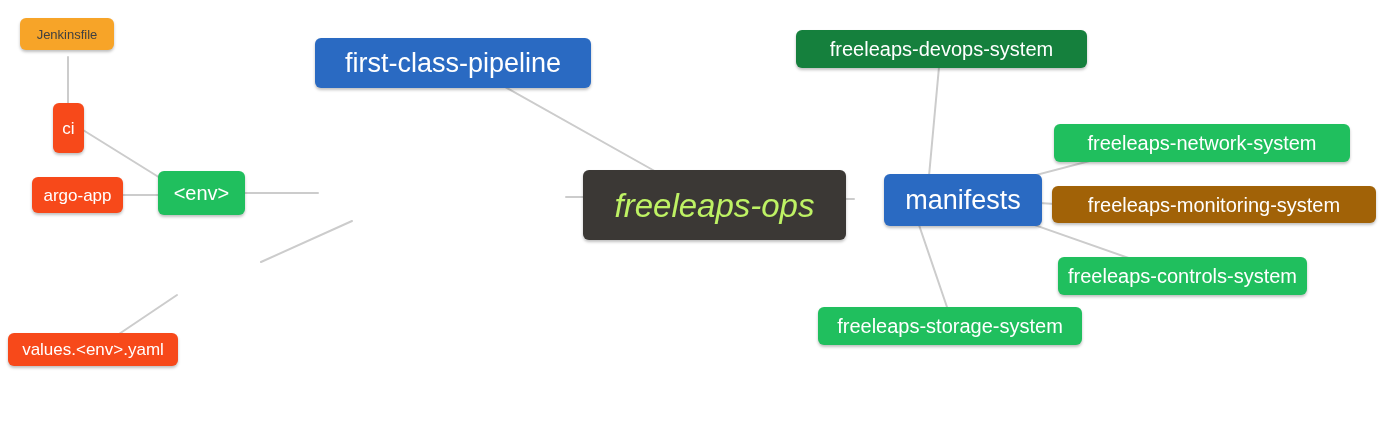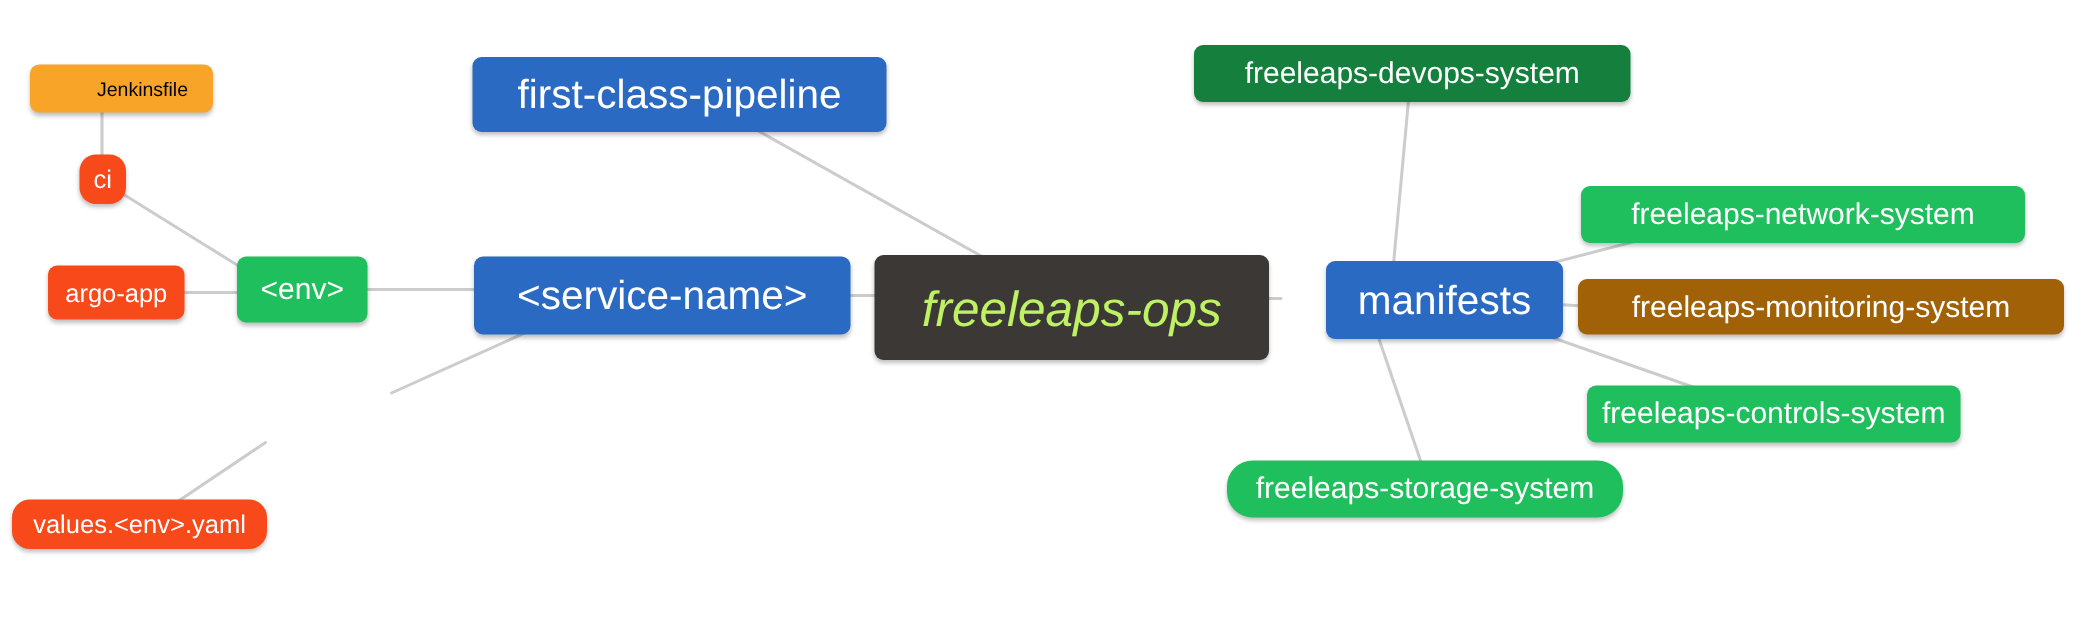--- a/index.html
+++ b/index.html
@@ -50,55 +50,52 @@
       <line x1="505" y1="87" x2="660" y2="174" stroke="#cccccc" stroke-width="2" stroke-linecap="round"></line>
       <line x1="566" y1="197" x2="586" y2="197" stroke="#cccccc" stroke-width="2" stroke-linecap="round"></line>
       <line x1="844" y1="199" x2="854" y2="199" stroke="#cccccc" stroke-width="2" stroke-linecap="round"></line>
       <line x1="939" y1="67" x2="929" y2="176" stroke="#cccccc" stroke-width="2" stroke-linecap="round"></line>
       <line x1="1009" y1="182" x2="1128" y2="151" stroke="#cccccc" stroke-width="2" stroke-linecap="round"></line>
       <line x1="1009" y1="201" x2="1055" y2="204" stroke="#cccccc" stroke-width="2" stroke-linecap="round"></line>
       <line x1="1009" y1="216" x2="1140" y2="262" stroke="#cccccc" stroke-width="2" stroke-linecap="round"></line>
       <line x1="919" y1="225" x2="948" y2="310" stroke="#cccccc" stroke-width="2" stroke-linecap="round"></line>
     </svg>
 
-<div class="node" style="left: 20px; top: 43px; width: 94px; height: 32px; font-size: 13px; background: rgb(247, 164, 40); color: #000000; padding-left: 28px;">
+<div class="node" style="left: 20px; top: 18px; width: 94px; height: 32px; font-size: 13px; background: rgb(247, 164, 40); color: #404040;">
       <span>Jenkinsfile</span>
     </div>
-    <div class="node" style="left: 53px; top: 103px; width: 31px; height: 33px; font-size: 17px; background: rgb(247, 73, 26); color: rgb(255, 255, 255); border-radius: 11px;">
+    <div class="node" style="left: 53px; top: 103px; width: 31px; height: 50px; font-size: 17px; background: rgb(247, 73, 26); color: rgb(255, 255, 255);">
       <span>ci</span>
     </div>
     <div class="node" style="left: 32px; top: 177px; width: 91px; height: 36px; font-size: 17px; background: rgb(247, 73, 26); color: rgb(255, 255, 255);">
       <span>argo-app</span>
     </div>
     <div class="node" style="left: 158px; top: 171px; width: 87px; height: 44px; font-size: 20px; background: rgb(32, 191, 94); color: rgb(255, 255, 255); text-align: center;">
       <span>&lt;env&gt;</span>
     </div>
-    <div class="node" style="left: 8px; top: 333px; width: 170px; height: 33px; font-size: 17px; background: rgb(247, 73, 26); color: rgb(255, 255, 255); border-radius: 12px;">
+    <div class="node" style="left: 8px; top: 333px; width: 170px; height: 33px; font-size: 17px; background: rgb(247, 73, 26); color: rgb(255, 255, 255);">
       <span>values.&lt;env&gt;.yaml</span>
     </div>
     <div class="node" style="left: 315px; top: 38px; width: 276px; height: 50px; font-size: 27px; background: rgb(42, 106, 194); color: rgb(255, 255, 255);">
       <span>first-class-pipeline</span>
-    </div>
-    <div class="node" style="left: 316px; top: 171px; width: 251px; height: 52px; font-size: 27px; background: rgb(42, 106, 194); color: rgb(255, 255, 255);">
-      <span>&lt;service-name&gt;</span>
     </div>
     <div class="node" style="left: 583px; top: 170px; width: 263px; height: 70px; font-size: 33px; background: rgb(59, 56, 53); color: #bef264; font-style: italic;">
       <span>freeleaps-ops</span>
     </div>
     <div class="node" style="left: 884px; top: 174px; width: 158px; height: 52px; font-size: 27px; background: rgb(42, 106, 194); color: rgb(255, 255, 255);">
       <span>manifests</span>
     </div>
     <div class="node" style="left: 796px; top: 30px; width: 291px; height: 38px; font-size: 20px; background: #15803d; color: rgb(255, 255, 255);">
       <span>freeleaps-devops-system</span>
     </div>
     <div class="node" style="left: 1054px; top: 124px; width: 296px; height: 38px; font-size: 20px; background: rgb(32, 191, 94); color: rgb(255, 255, 255);">
       <span>freeleaps-network-system</span>
     </div>
     <div class="node" style="left: 1052px; top: 186px; width: 324px; height: 37px; font-size: 20px; background: #a16207; color: rgb(255, 255, 255);">
       <span>freeleaps-monitoring-system</span>
     </div>
     <div class="node" style="left: 1058px; top: 257px; width: 249px; height: 38px; font-size: 20px; background: rgb(32, 191, 94); color: rgb(255, 255, 255);">
       <span>freeleaps-controls-system</span>
     </div>
-    <div class="node" style="left: 818px; top: 307px; width: 264px; height: 38px; font-size: 20px; background: rgb(32, 191, 94); color: rgb(255, 255, 255); border-radius: 17px;">
+    <div class="node" style="left: 818px; top: 307px; width: 264px; height: 38px; font-size: 20px; background: rgb(32, 191, 94); color: rgb(255, 255, 255);">
       <span>freeleaps-storage-system</span>
     </div>
   </div>
 
 </body></html>

